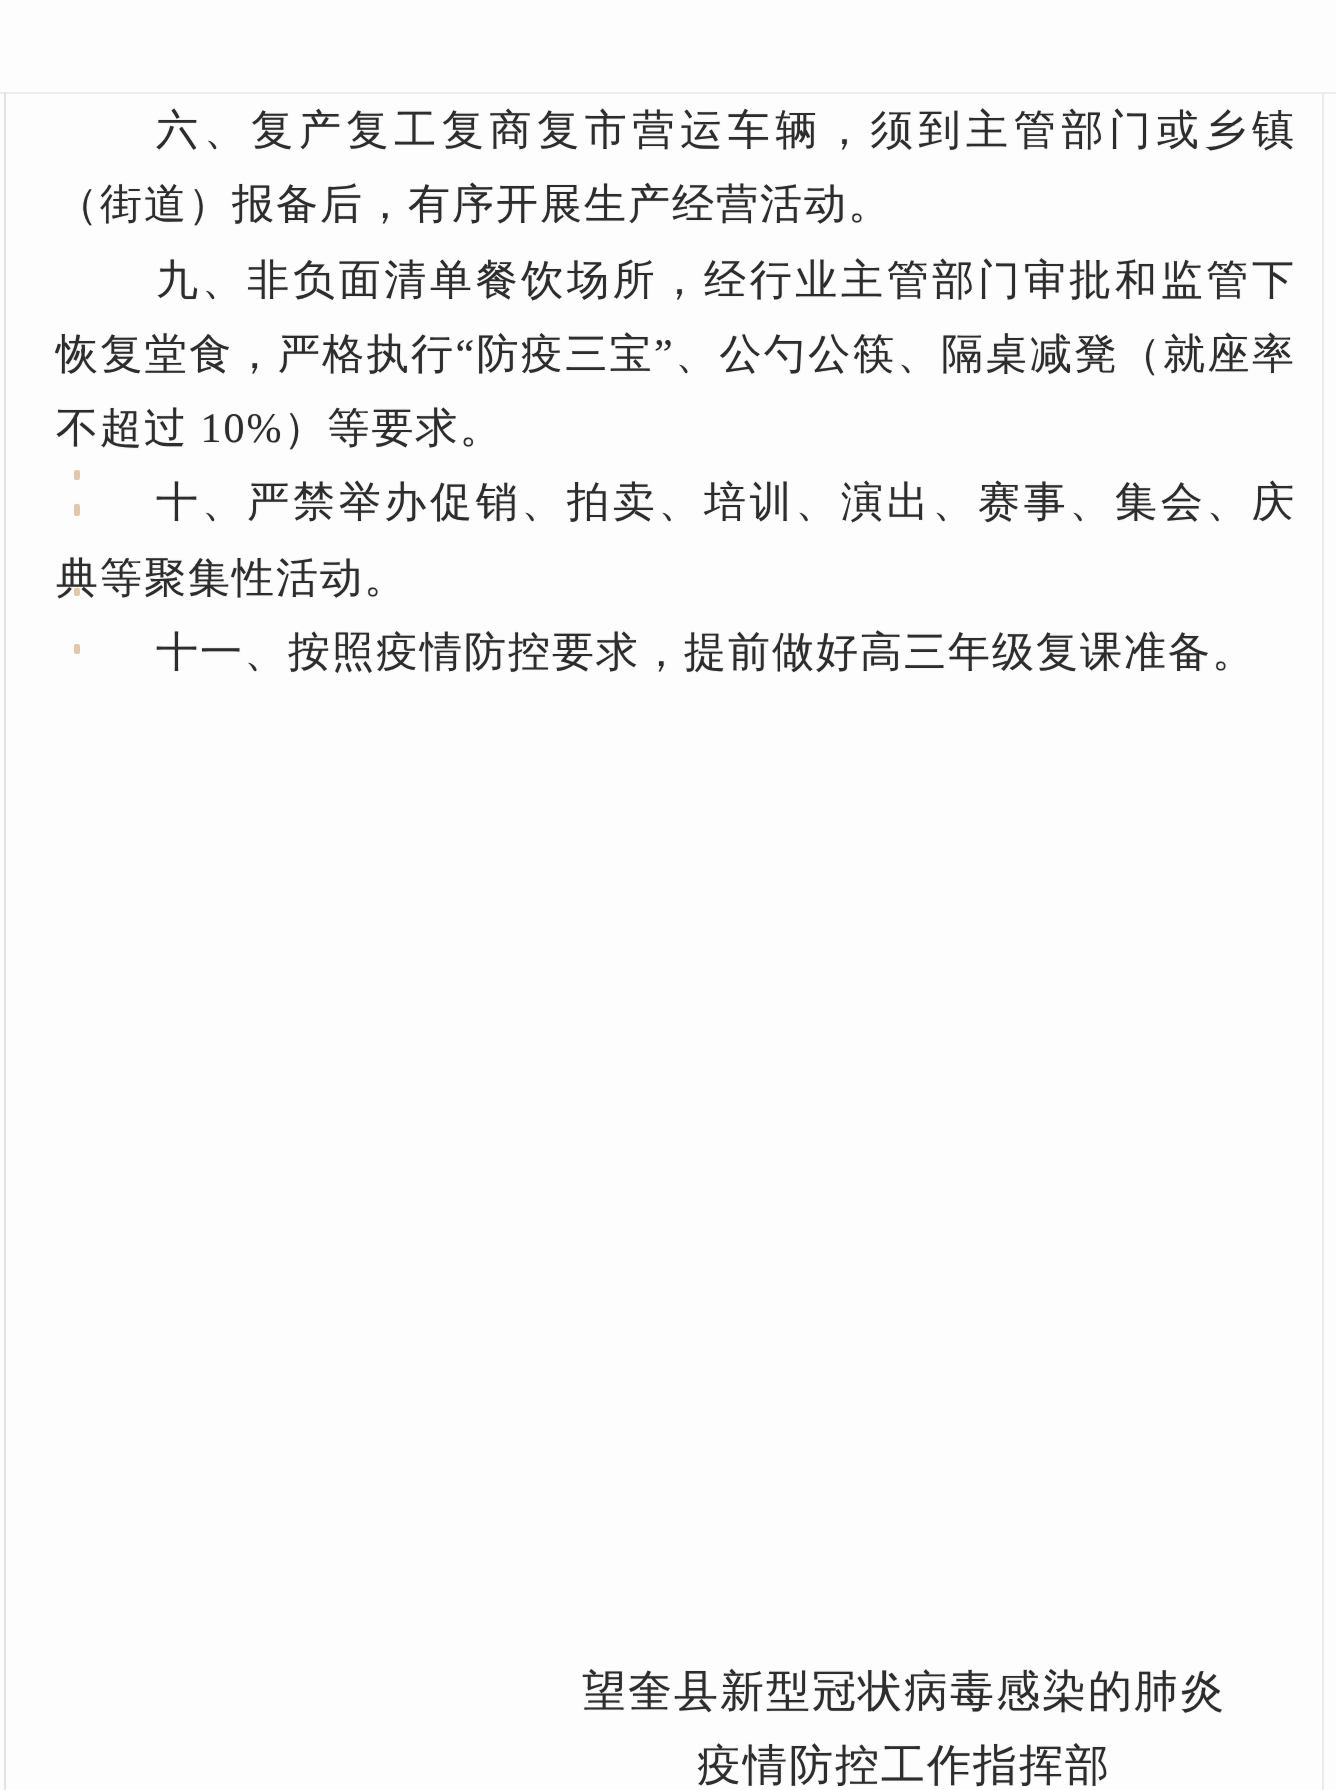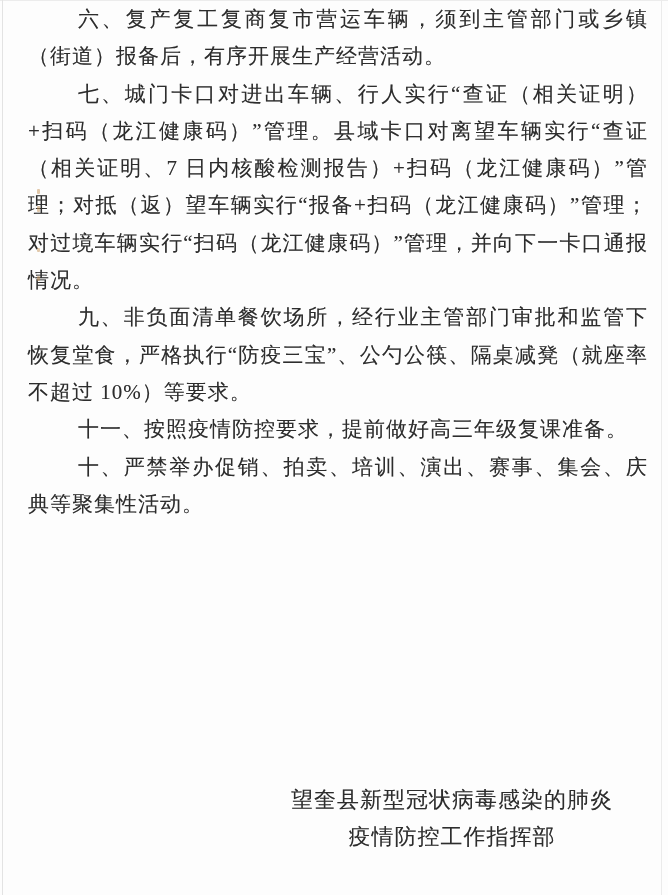--- a/index.html
+++ b/index.html
@@ -10,20 +10,21 @@
     width: 668px;
     height: 895px;
     position: relative;
     overflow: hidden;
     background: var(--paper, #fdfdfd);
     font-family: "Liberation Serif", "DejaVu Serif", serif;
   }
   .page {
     position: absolute;
     inset: 0;
+    margin-top: 46px;
   }
   .edge {
     position: absolute;
     background: #e2e2e2;
   }
   .edge-top    { left: 0;    top: 0;  width: 668px; height: 1px; background: #ececec; }
   .edge-left   { left: 2px;  top: 0;  width: 1px;   height: 895px; background: #e3e3e3; }
   .edge-right  { left: 661px;top: 0;  width: 1px;   height: 895px; background: #ebebeb; }
   .body-text {
     position: absolute;
@@ -71,24 +72,23 @@
 <body style="--paper: #fdfdfd; --ink: #2d2d2d;">
 
 <div class="page">
 
   <div class="edge edge-top"></div>
   <div class="edge edge-left"></div>
   <div class="edge edge-right"></div>
 
   <div class="body-text">
     <p>六、复产复工复商复市营运车辆，须到主管部门或乡镇（街道）报备后，有序开展生产经营活动。</p>
-    <p>七、城门卡口对进出车辆、行人实行“查证（相关证明）+扫码（龙江健康码）”管理。县域卡口对离望车辆实行“查证（相关证明、7 日内核酸检测报告）+扫码（龙江健康码）”管理；对抵（返）望车辆实行“报备+扫码（龙江健康码）”管理；对过境车辆实行“扫码（龙江健康码）”管理，并向下一卡口通报情况。</p>
     <p>九、非负面清单餐饮场所，经行业主管部门审批和监管下恢复堂食，严格执行“防疫三宝”、公勺公筷、隔桌减凳（就座率不超过 10%）等要求。</p>
+    <p>十、严禁举办促销、拍卖、培训、演出、赛事、集会、庆典等聚集性活动。</p>
     <p>十一、按照疫情防控要求，提前做好高三年级复课准备。</p>
-    <p>十、严禁举办促销、拍卖、培训、演出、赛事、集会、庆典等聚集性活动。</p>
   </div>
 
   <div class="signature">
     <div class="sig-line">望奎县新型冠状病毒感染的肺炎</div>
     <div class="sig-line">疫情防控工作指挥部</div>
   </div>
 
   <div class="speck speck-1"></div>
   <div class="speck speck-2"></div>
   <div class="speck speck-3"></div>

